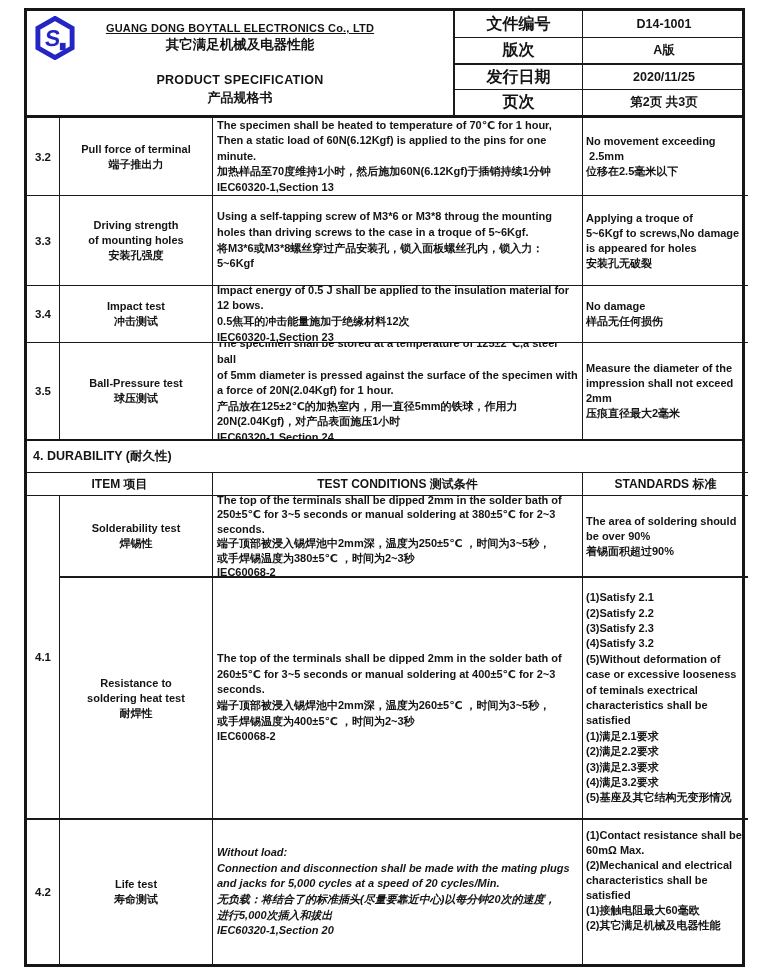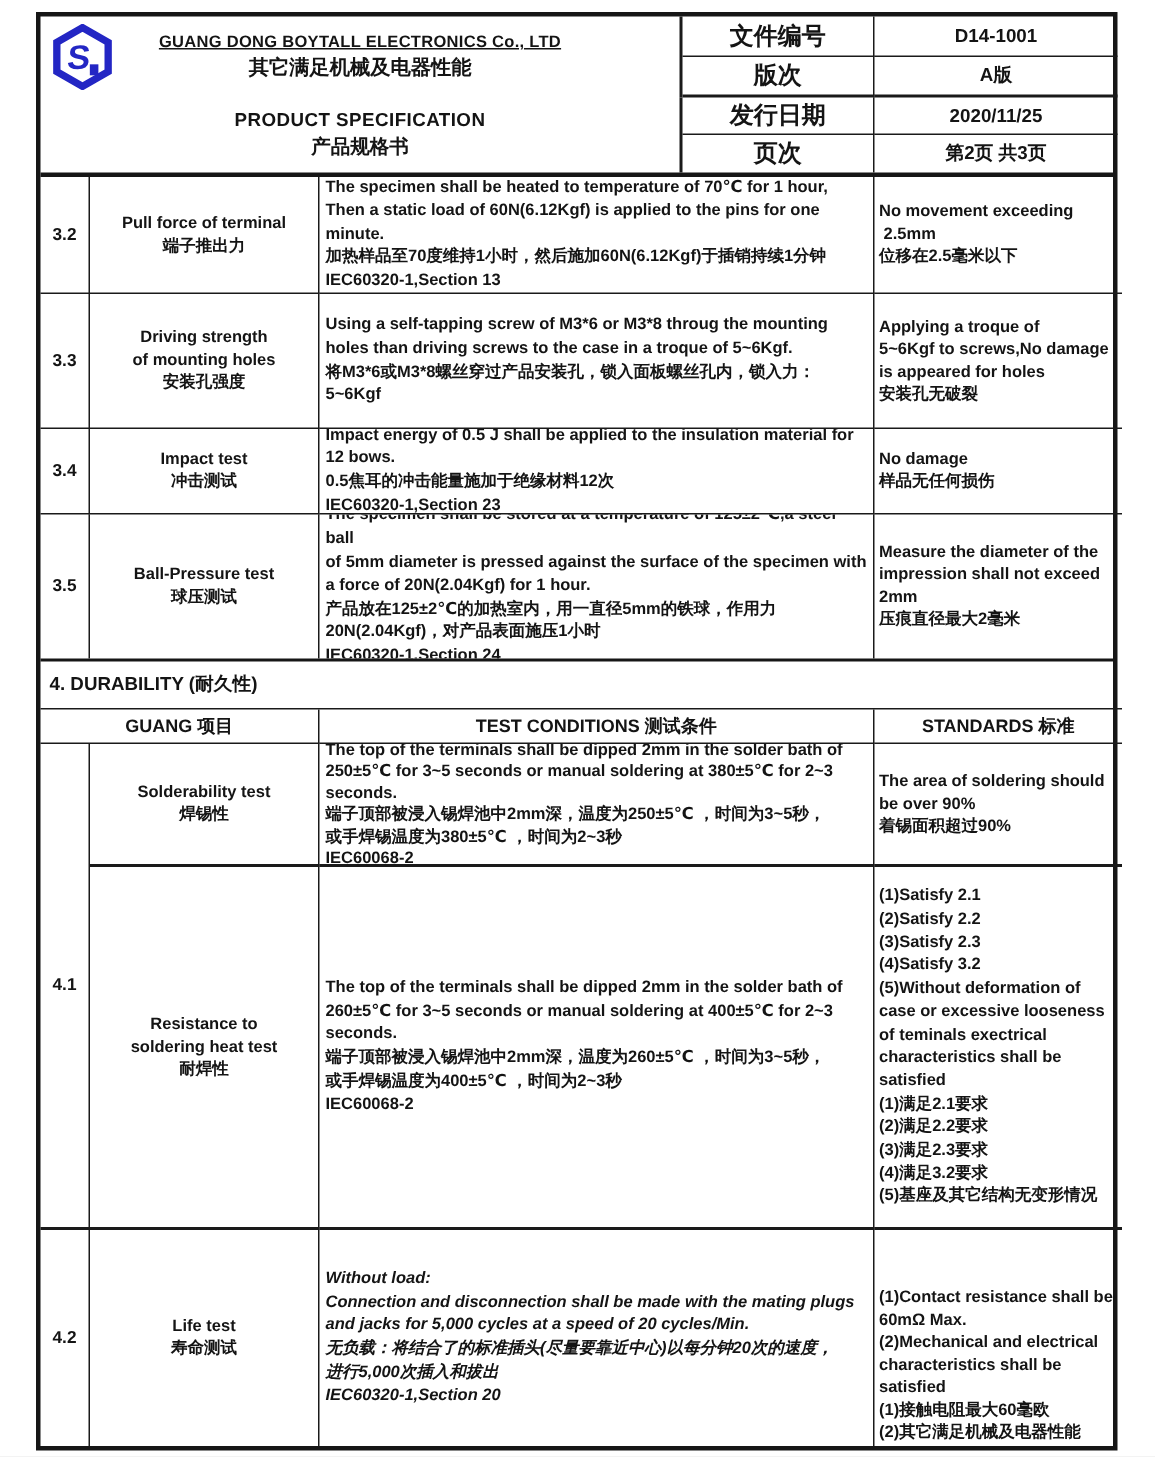--- a/index.html
+++ b/index.html
@@ -174,21 +174,21 @@
 压痕直径最大2毫米</span>
         </div>
     </div>
 
     <div class="sec4-grid">
       <div class="cell left bB1 sec-title" style="grid-area:1/1/2/5;align-items:center;">
           <span class="txt">4. DURABILITY (耐久性)</span>
         </div>
 
       <div class="cell center bR1 bB1 col-head" style="grid-area:2/1/3/3;">
-          <span class="txt">GUANG 项目</span>
+          <span class="txt">ITEM 项目</span>
         </div>
       <div class="cell center bR1 bB1 col-head" style="grid-area:2/3/3/4;">
           <span class="txt">TEST CONDITIONS 测试条件</span>
         </div>
       <div class="cell center bB1 col-head" style="grid-area:2/4/3/5;">
           <span class="txt">STANDARDS 标准</span>
         </div>
 
       <div class="cell center bR1 bB2 no-cell" style="grid-area:3/1/5/2;">
           <span class="txt">4.1</span>
@@ -250,21 +250,21 @@
 寿命测试</span>
         </div>
       <div class="cell left bR1 cond-cell" style="grid-area:5/3/6/4;font-style:italic;">
           <span class="txt">Without load:
 Connection and disconnection shall be made with the mating plugs
 and jacks for 5,000 cycles at a speed of 20 cycles/Min.
 无负载：将结合了的标准插头(尽量要靠近中心)以每分钟20次的速度，
 进行5,000次插入和拔出
 IEC60320-1,Section 20</span>
         </div>
-      <div class="cell left std-cell" style="grid-area:5/4/6/5; align-items:flex-end; padding-top:8px;">
+      <div class="cell left std-cell" style="grid-area:5/4/6/5; align-items:flex-start; padding-top:8px;">
           <span class="txt">(1)Contact resistance shall be
 60mΩ Max.
 (2)Mechanical and electrical
 characteristics shall be
 satisfied
 (1)接触电阻最大60毫欧
 (2)其它满足机械及电器性能</span>
         </div>
     </div>
 

